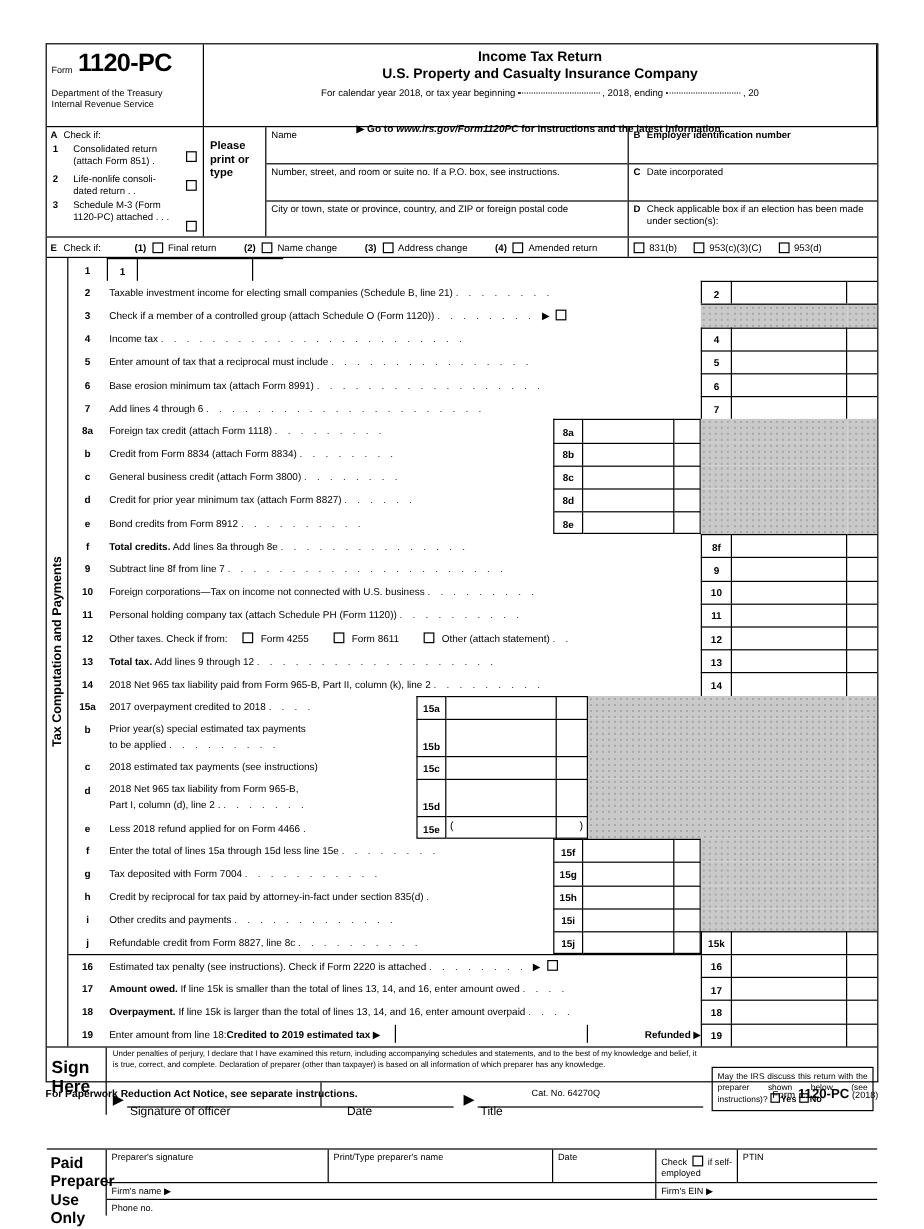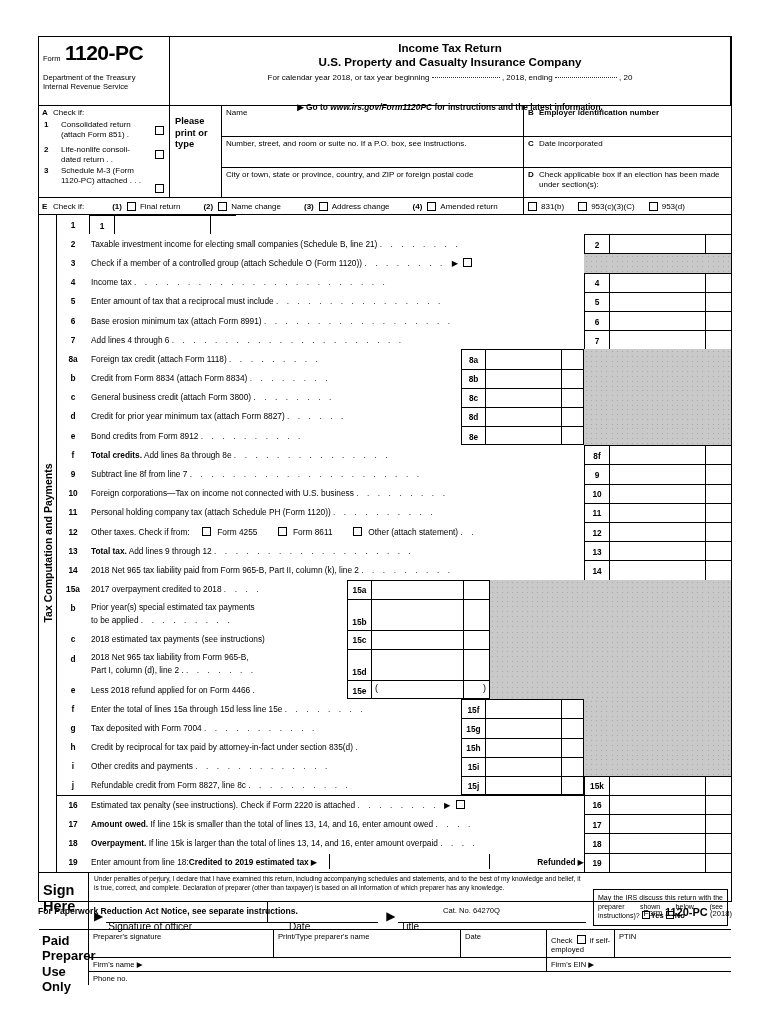--- a/index.html
+++ b/index.html
@@ -100,21 +100,21 @@
   .perj { font-size:6.6px; line-height:8.2px; }
   .siglines { display:flex; margin-top:10px; position:relative; height:30px; }
   .sigarrow { font-size:12px; line-height:10px; padding-right:3px; padding-top:9px;}
   .sigfield { position:relative; border-bottom:1px solid #000; height:21px; }
   .sigcap { position:absolute; bottom:-10px; left:2px; font-size:10px; }
   .irsbox { width:135px; border:1.4px solid #000; margin:16px 3px 3px 3px; padding:3px 4px; font-size:7px; line-height:9.3px; text-align:justify;}
   .irsbox .cbx { width:8px; height:8px; margin:0 1px 0 2px;}
   .irsbox b { font-weight:bold; font-size:7.6px;}
 
   
-  .prep { display:flex; border-top:1.4px solid #000; height:56px; }
+  .prep { display:flex; border-top:1.4px solid #000; height:56px;margin-top:28px; }
   .prep-lbl { width:50px; border-right:1.4px solid #000; padding:3px 0 0 3px; font-size:13px; font-weight:bold; line-height:15.5px;}
   .prep-body { flex:1; }
   .prow { display:flex; border-bottom:1px solid #000; }
   .prow.last { border-bottom:none; }
   .pc { border-right:1px solid #000; padding:2px 0 0 4px; font-size:7.6px; position:relative; }
   .pc.nr { border-right:none; }
 
   
   .footer { position:absolute; left:38px; top:906px; width:694px; font-size:8.6px; display:flex; align-items:baseline;}
   .f-left { font-weight:bold; }

